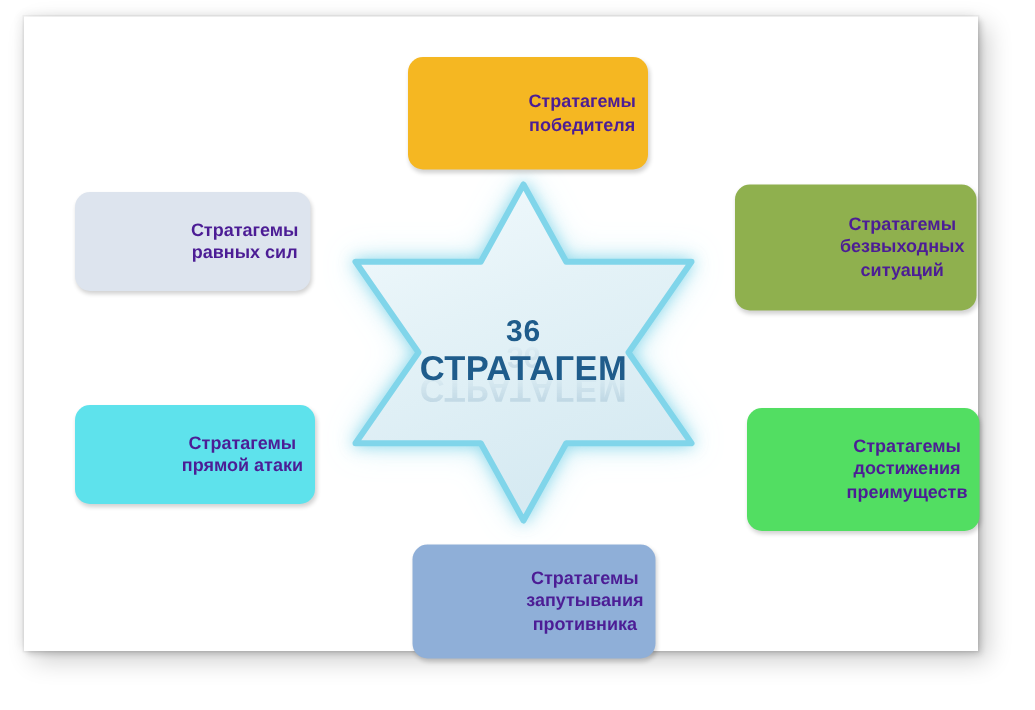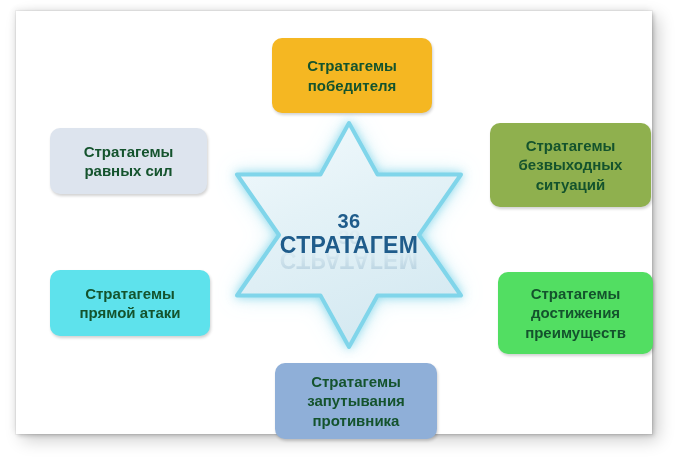--- a/index.html
+++ b/index.html
@@ -111,26 +111,26 @@
     pointer-events: none;
   }
 
   
   .node {
     position: absolute;
     box-sizing: border-box;
     border-radius: 10px;
     display: flex;
     align-items: center;
-    justify-content: center;
+    justify-content: flex-end;
     text-align: center;
     font-weight: bold;
-    font-size: 15px;
+    font-size: 12px;
     line-height: 1.28;
-    color: #14532d;
+    color: #4c1d95;
     padding: 6px 8px;
     box-shadow: 1px 2px 3px rgba(0,0,0,0.18);
   }
   .node-label { display: block; white-space: pre-line; }
 
   #node-top      { left: 256px; top: 27px;  width: 160px; height: 75px; }
   #node-topleft  { left: 34px;  top: 117px; width: 157px; height: 66px; }
   #node-topright { left: 474px; top: 112px; width: 161px; height: 84px; }
   #node-left     { left: 34px;  top: 259px; width: 160px; height: 66px; }
   #node-right    { left: 482px; top: 261px; width: 155px; height: 82px; }

